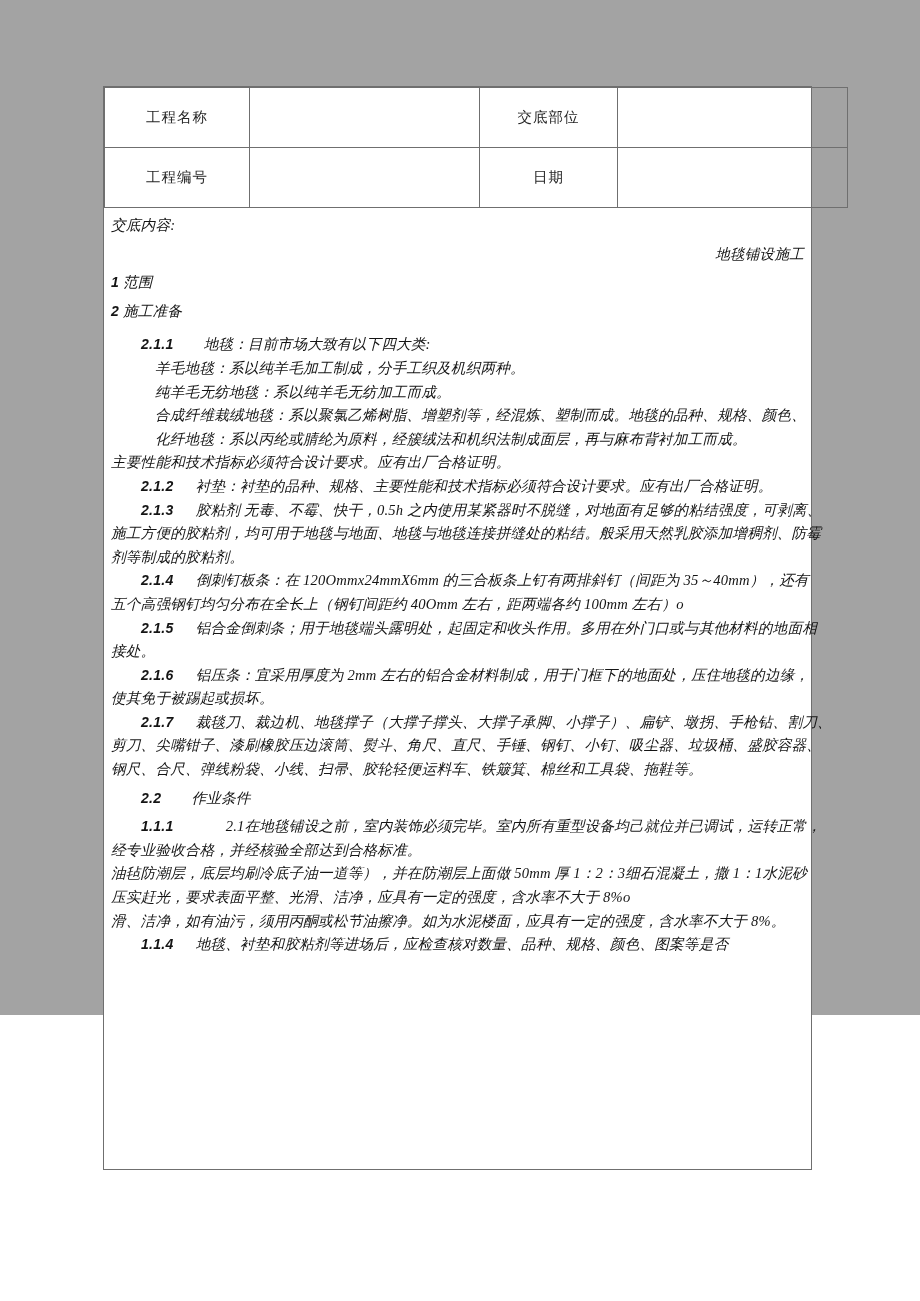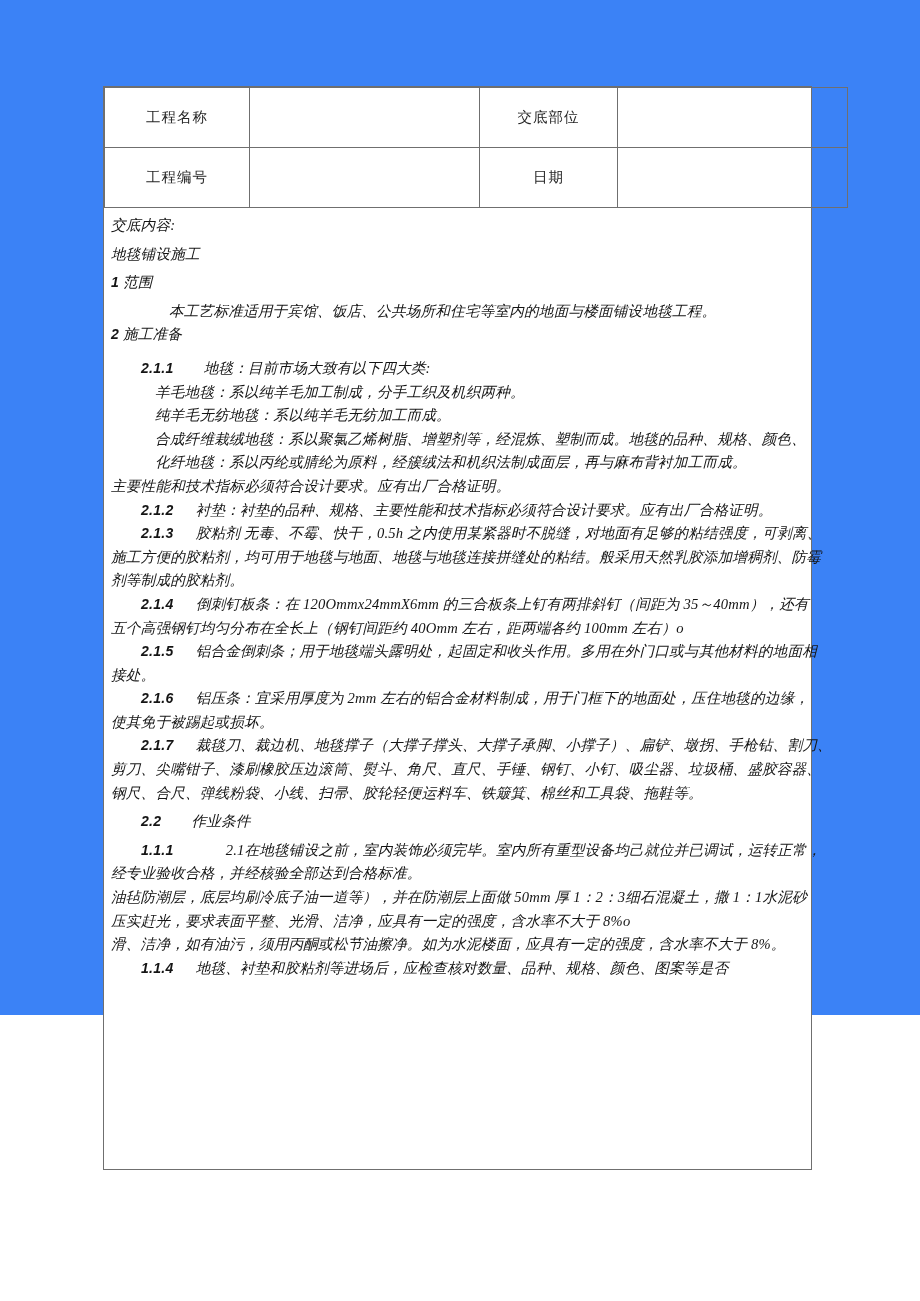--- a/index.html
+++ b/index.html
@@ -11,21 +11,21 @@
     width: 920px;
     height: 1301px;
     font-family: "Liberation Serif", "DejaVu Serif", serif;
     color: #1a1a1a;
     overflow: hidden;
   }
   .page {
     position: relative;
     width: 920px;
     height: 1015px;
-    background: #3b82f6;
+    background: #a3a3a3;
   }
   
   .doc-frame {
     position: absolute;
     left: 103px;
     top: 86px;
     width: 709px;
     height: 1084px;
     border: 1px solid #6f6f6f;
     box-sizing: border-box;
@@ -65,21 +65,21 @@
   .ln {
     font-size: 14.6px;
     line-height: 23.6px;
     letter-spacing: 0.2px;
     white-space: nowrap;
     color: #141414;
   }
   .gap-sm { height: 5px; }
 
   .center {
-    text-align: left;
+    text-align: right;
     white-space: nowrap;
   }
   .ind-1 { padding-left: 30px; }   
   .ind-2 { padding-left: 30px; }   
   .ind-3 { padding-left: 44px; }   
   .ind-para { padding-left: 58px; } 
 
   .num {
     font-family: "Liberation Sans", sans-serif;
     font-size: 14px;
@@ -114,21 +114,20 @@
 
     <div class="body-area">
 
       <div class="ln">交底内容:</div>
       <div class="gap-sm"></div>
       <div class="ln center">地毯铺设施工</div>
       <div class="gap-sm"></div>
 
       <div class="ln"><span class="num">1</span> <span>范围</span></div>
       <div class="gap-sm"></div>
-      <div class="ln ind-para">本工艺标准适用于宾馆、饭店、公共场所和住宅等室内的地面与楼面铺设地毯工程。</div>
 
       <div class="ln"><span class="num">2</span> <span>施工准备</span></div>
       <div class="gap-sm"></div>
 
       <div class="gap-sm"></div>
 
       <div class="ln ind-2"><span class="num">2.1.1</span><span class="num-sp-wide"></span><span>地毯：目前市场大致有以下四大类:</span></div>
 
       <div class="ln ind-3">羊毛地毯：系以纯羊毛加工制成，分手工织及机织两种。</div>
       <div class="ln ind-3">纯羊毛无纺地毯：系以纯羊毛无纺加工而成。</div>

